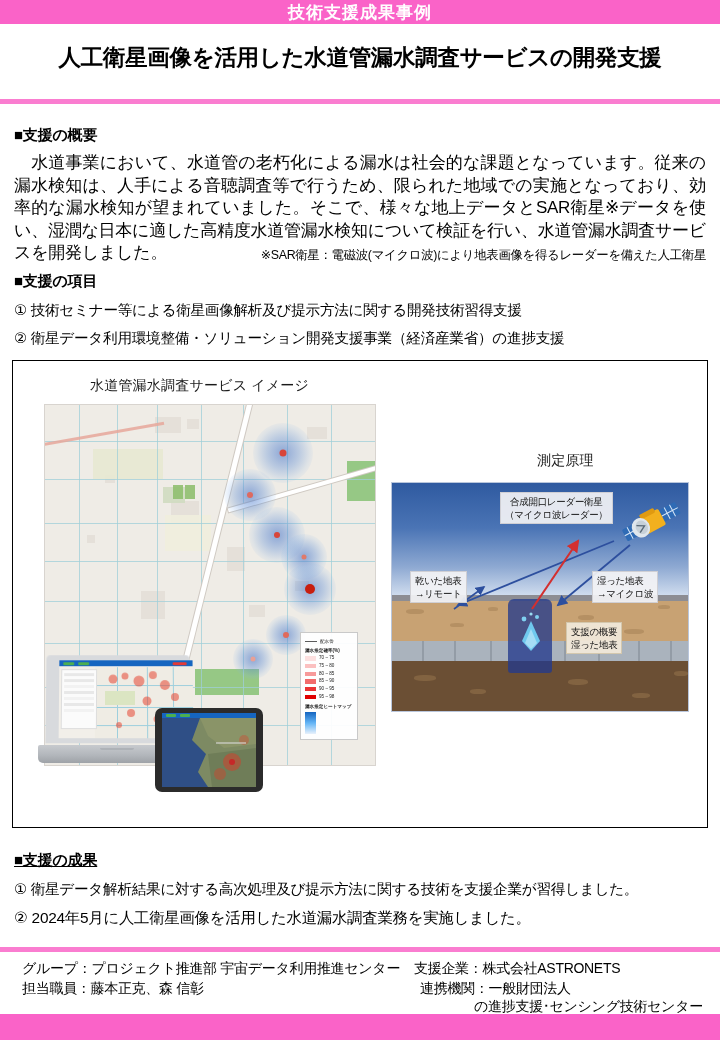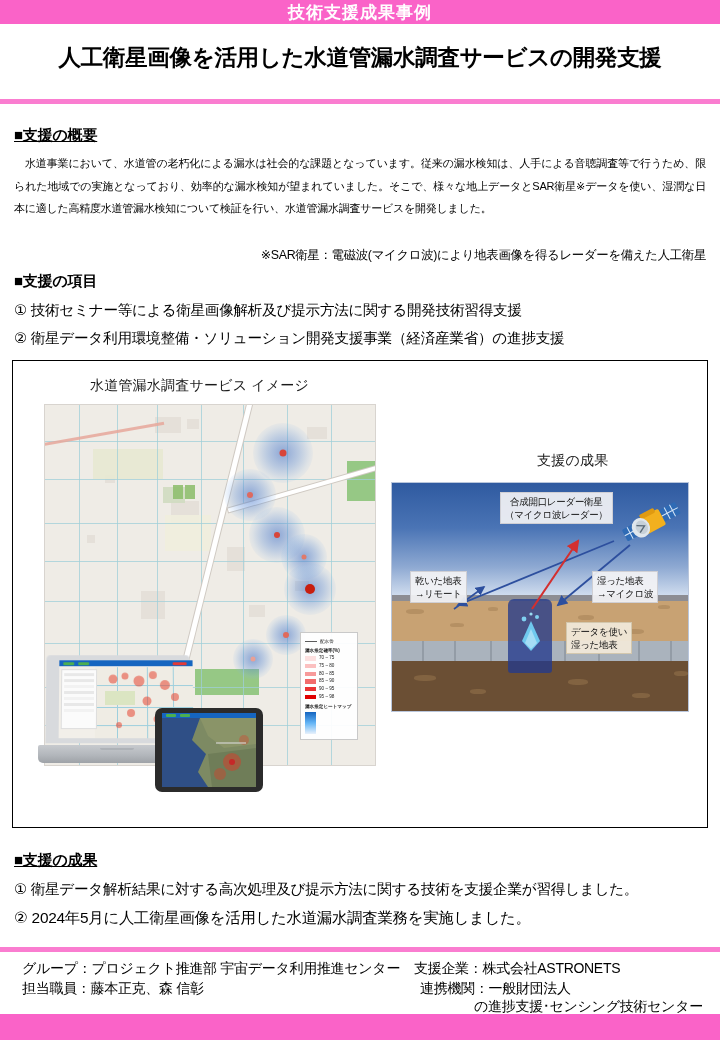--- a/index.html
+++ b/index.html
@@ -62,21 +62,21 @@
   
   .sec-head {
     position: absolute;
     font-size: 15px;
     font-weight: bold;
     letter-spacing: -0.2px;
     white-space: nowrap;
   }
   .para {
     position: absolute;
-    font-size: 11px;
+    font-size: 17px;
     line-height: 22.5px;
     letter-spacing: -0.25px;
     text-align: justify;
   }
   .note {
     position: absolute;
     font-size: 12.4px;
     letter-spacing: -0.3px;
     white-space: nowrap;
     text-align: right;
@@ -320,35 +320,35 @@
 <body>
 
 <div class="banner">
   <span class="banner-text">技術支援成果事例</span>
 </div>
 
 <div class="doc-title">人工衛星画像を活用した水道管漏水調査サービスの開発支援</div>
 
 <div class="rule-pink rule-top"></div>
 
-<div class="sec-head" style="left:14px; top:126px;text-decoration:underline;">■支援の概要</div>
+<div class="sec-head" style="left:14px; top:126px;">■支援の概要</div>
 
 <div class="para" style="left:14px; top:152px; width:692px;">　水道事業において、水道管の老朽化による漏水は社会的な課題となっています。従来の漏水検知は、人手による音聴調査等で行うため、限られた地域での実施となっており、効率的な漏水検知が望まれていました。そこで、様々な地上データとSAR衛星※データを使い、湿潤な日本に適した高精度水道管漏水検知について検証を行い、水道管漏水調査サービスを開発しました。</div>
 
 <div class="note" style="left:14px; top:247px; width:692px;">※SAR衛星：電磁波(マイクロ波)により地表画像を得るレーダーを備えた人工衛星</div>
 
 <div class="sec-head" style="left:14px; top:272px;">■支援の項目</div>
 
 <div class="list-item" style="left:14px; top:301px;">① 技術セミナー等による衛星画像解析及び提示方法に関する開発技術習得支援</div>
 <div class="list-item" style="left:14px; top:329px;">② 衛星データ利用環境整備・ソリューション開発支援事業（経済産業省）の進捗支援</div>
 
 <div class="figure-box"></div>
 
 <div class="fig-caption cap-left">水道管漏水調査サービス イメージ</div>
-<div class="fig-caption cap-right">支援の成果</div>
+<div class="fig-caption cap-right">測定原理</div>
 
 <div class="map-panel">
   <div class="map-bg"></div>
 
   <div class="mblock" style="left:110px; top:12px;  width:26px; height:16px;"></div>
   <div class="mblock" style="left:142px; top:14px;  width:12px; height:10px;"></div>
   <div class="mblock" style="left:60px;  top:70px;  width:10px; height:8px;"></div>
   <div class="mblock" style="left:126px; top:96px;  width:28px; height:22px;"></div>
   <div class="mblock" style="left:182px; top:142px; width:18px; height:24px;"></div>
   <div class="mblock" style="left:96px;  top:186px; width:24px; height:28px;"></div>
@@ -589,21 +589,21 @@
   <div>乾いた地表</div>
   <div>→リモート</div>
 </div>
 
 <div class="sar-label" style="left:592px; top:571px;">
   <div>湿った地表</div>
   <div>→マイクロ波</div>
 </div>
 
 <div class="sar-label sar-label-tan" style="left:566px; top:622px;">
-  <div>データを使い</div>
+  <div>支援の概要</div>
   <div>湿った地表</div>
 </div>
 
 <div class="sec-head" style="left:14px; top:851px;text-decoration:underline;">■支援の成果</div>
 
 <div class="list-item" style="left:14px; top:880px;">① 衛星データ解析結果に対する高次処理及び提示方法に関する技術を支援企業が習得しました。</div>
 <div class="list-item" style="left:14px; top:908px; font-size:15.4px;">② 2024年5月に人工衛星画像を活用した水道漏水調査業務を実施しました。</div>
 
 <div class="rule-pink rule-bottom"></div>
 

